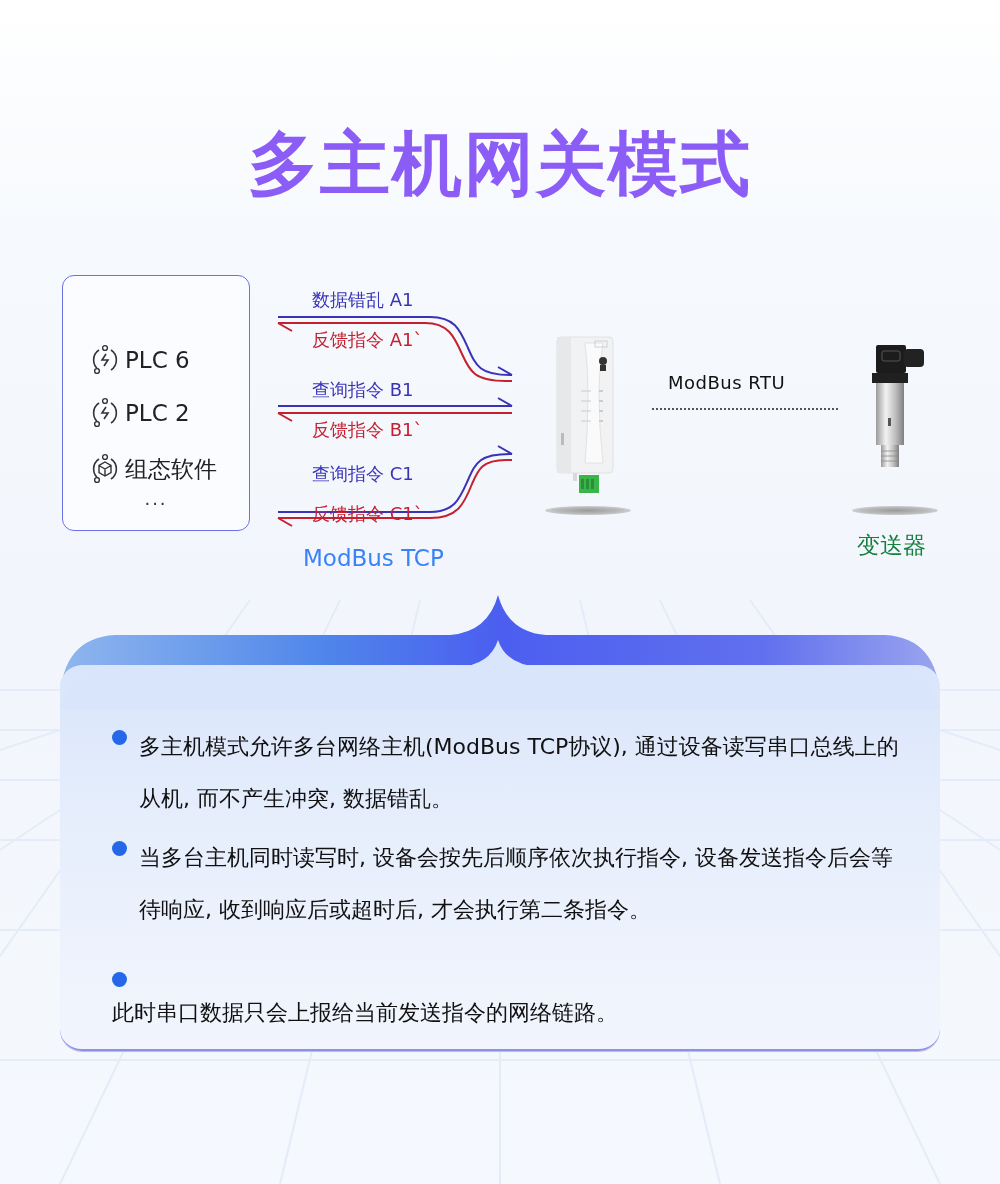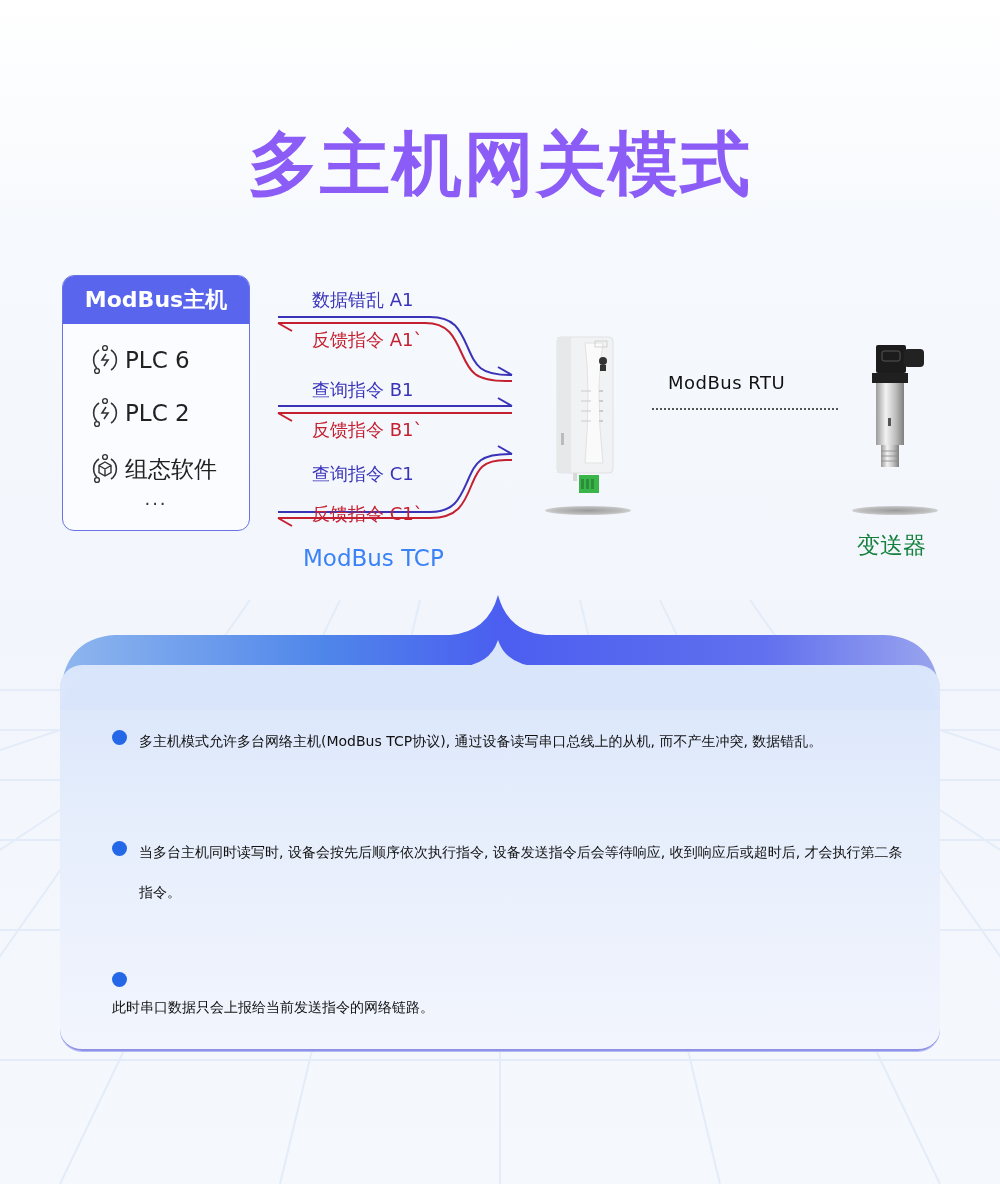--- a/index.html
+++ b/index.html
@@ -40,21 +40,21 @@
   .sensor-label { position:absolute; left:857px; top:530px; font-size:23px; color:#15803d;text-align:right; }
   .panel {
     position:absolute; left:60px; top:665px; width:880px; height:386px; box-sizing:border-box;
     border-radius:22px;
     background:linear-gradient(180deg,#d9e5fb 0%,#e6eefc 40%,#f2f5fd 100%);
     border-bottom:2px solid #8e92e6;
     box-shadow: 0 1px 0 #b7baf0;
   }
   .bullet { position:absolute; left:112px; display:flex; }
   .dot { width:15px; height:15px; border-radius:50%; background:#2468e8; margin-top:9px; margin-right:12px; flex:none; }
-  .btext { font-size:14px; color:#111; line-height:40px; width:770px; }
+  .btext { font-size:22px; color:#111; line-height:52px; width:770px; }
 </style>
 </head>
 <body>
 
 <svg class="grid-bg" viewBox="0 0 1000 584" width="1000" height="584">
   <g stroke="#e3ecf8" stroke-width="2" fill="none">
     <line x1="0" y1="90" x2="1000" y2="90"></line>
     <line x1="0" y1="130" x2="1000" y2="130"></line>
     <line x1="0" y1="180" x2="1000" y2="180"></line>
     <line x1="0" y1="240" x2="1000" y2="240"></line>
@@ -70,21 +70,20 @@
     <line x1="0" y1="150" x2="60" y2="130"></line>
     <line x1="0" y1="250" x2="60" y2="210"></line>
     <line x1="940" y1="130" x2="1000" y2="150"></line>
     <line x1="940" y1="210" x2="1000" y2="250"></line>
   </g>
 </svg>
 
 <div class="title">多主机网关模式</div>
 
 <div class="master-box">
-  <div class="master-head">ModBus主机</div>
   <div class="master-item" style="top:68px;">
     <svg width="32" height="32" viewBox="0 0 32 32">
       <path d="M10 6 A12 12 0 0 0 10 26" fill="none" stroke="#333" stroke-width="1.6"></path>
       <path d="M22 6 A12 12 0 0 1 22 26" fill="none" stroke="#333" stroke-width="1.6"></path>
       <circle cx="16" cy="4" r="2.4" fill="#fff" stroke="#333" stroke-width="1.4"></circle>
       <circle cx="8" cy="27" r="2.4" fill="#fff" stroke="#333" stroke-width="1.4"></circle>
       <path d="M17 10 L13 16 L19 16 L15 22" fill="none" stroke="#333" stroke-width="1.6"></path>
     </svg>
     <span>PLC 6</span>
   </div>

